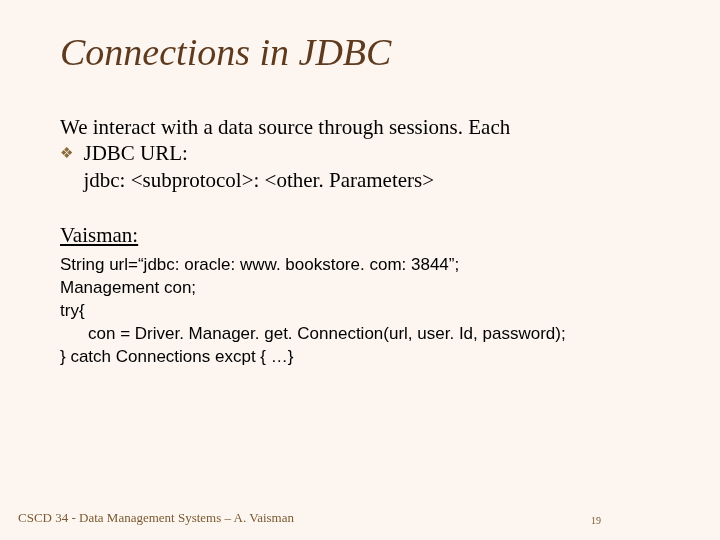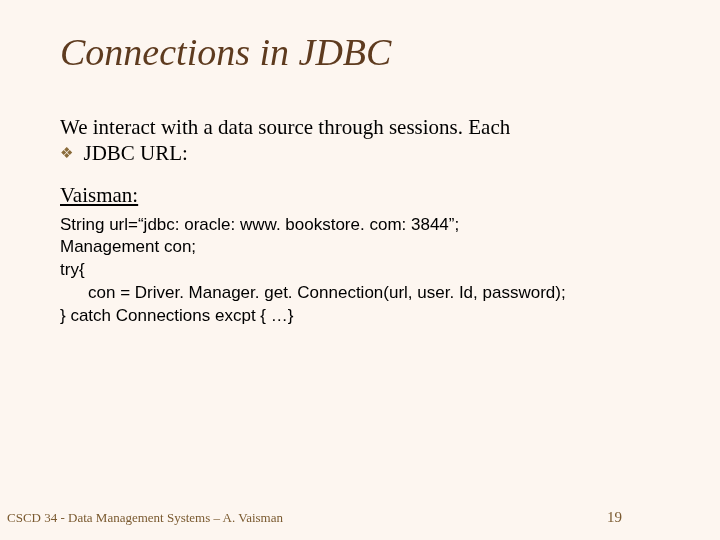--- a/index.html
+++ b/index.html
@@ -22,21 +22,21 @@
   .title {
     font-style: italic;
     font-size: 38px;
     color: #5e3b1f;
     margin: 0 0 40px 0;
     font-weight: normal;
   }
   .body-text {
     font-size: 21px;
     line-height: 1.25;
-    margin-bottom: 16px;
+    margin-bottom: 30px;
   }
   .indent {
     margin-left: 28px;
   }
   .bullet-row {
     display: flex;
     align-items: flex-start;
   }
   .bullet {
     color: #8a6b3a;
@@ -56,46 +56,47 @@
   .code {
     font-family: Arial, Helvetica, sans-serif;
     font-size: 17px;
     line-height: 1.35;
   }
   .code-indent {
     margin-left: 28px;
   }
   .footer-left {
     position: absolute;
-    left: 7px;
+    left: 18px;
     bottom: 14px;
     font-size: 13px;
     color: #7a5a30;
   }
   .footer-right {
     position: absolute;
-    right: 14px;
+    right: 35px;
     bottom: 14px;
-    font-size: 15px;
+    font-size: 10px;
     color: #7a5a30;
   }
 </style>
 </head>
 <body>
 
 <div class="slide">
 
   <h1 class="title">Connections in JDBC</h1>
 
   <div class="body-text">
     <div>We interact with a data source through sessions. Each</div>
     <div class="bullet-row">
       <span class="bullet">❖</span>
       <div class="bullet-content">
         <div>JDBC URL:</div>
+        <div>jdbc: &lt;subprotocol&gt;: &lt;other. Parameters&gt;</div>
       </div>
     </div>
   </div>
 
   <div class="example-heading">Vaisman:</div>
 
   <div class="code">
     <div>String url=“jdbc: oracle: www. bookstore. com: 3844”;</div>
     <div>Management con;</div>
     <div>try{</div>

